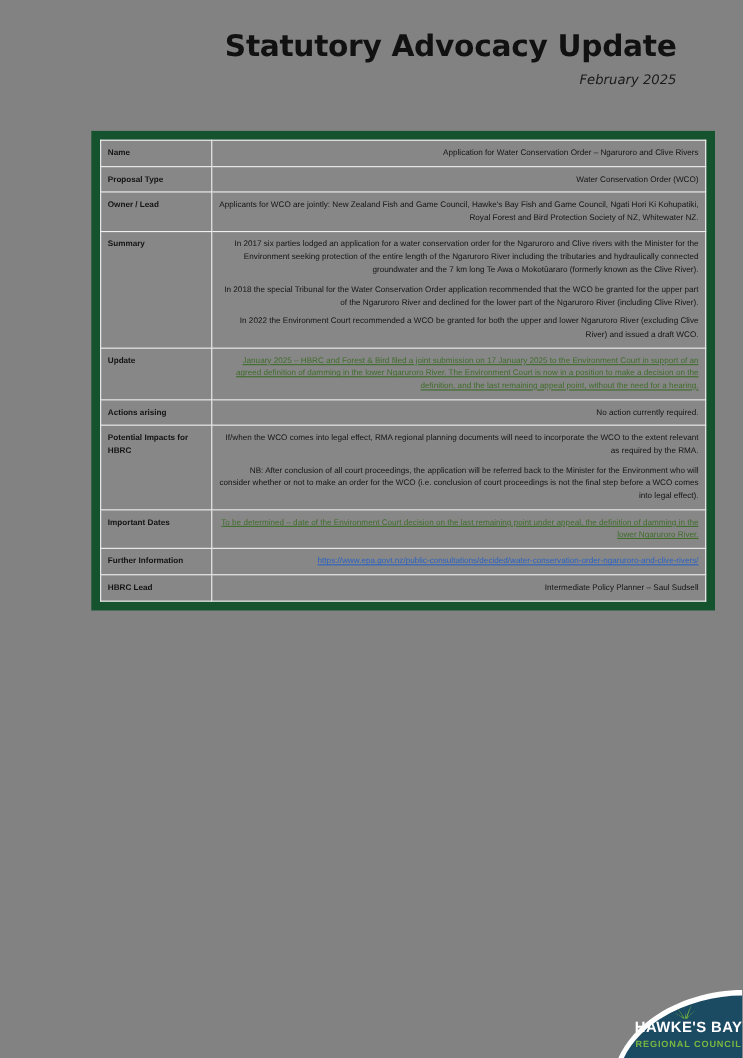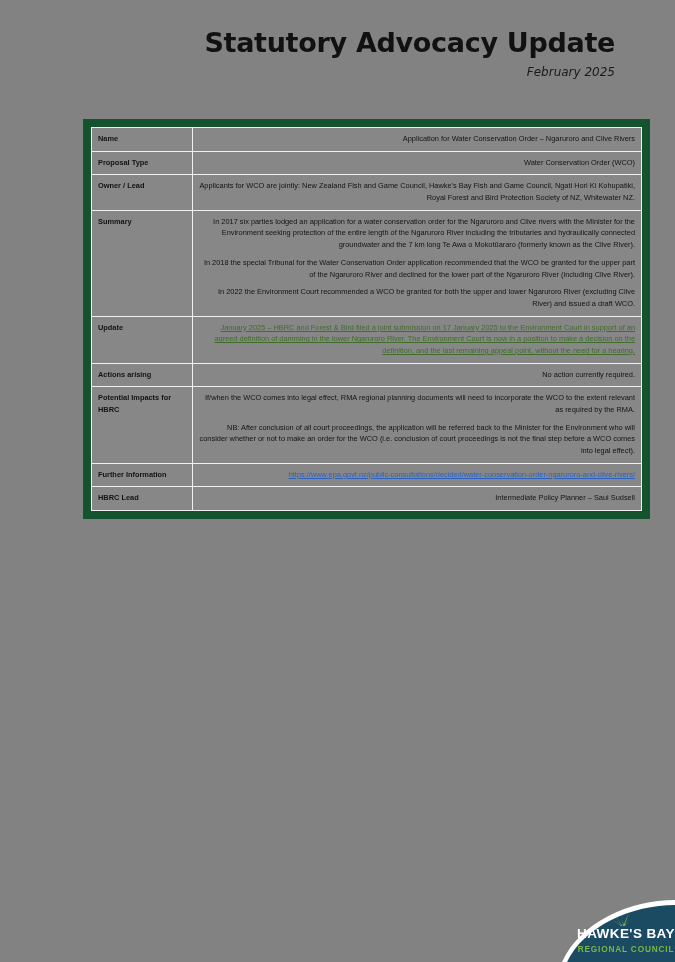--- a/index.html
+++ b/index.html
@@ -161,20 +161,26 @@
             <td class="label">Actions arising</td>
             <td class="value">
               <p>No action currently required.</p>
             </td>
           </tr>
           <tr>
             <td class="label">Potential Impacts for HBRC</td>
             <td class="value">
               <p>If/when the WCO comes into legal effect, RMA regional planning documents will need to incorporate the WCO to the extent relevant as required by the RMA.</p>
               <p>NB: After conclusion of all court proceedings, the application will be referred back to the Minister for the Environment who will consider whether or not to make an order for the WCO (i.e. conclusion of court proceedings is not the final step before a WCO comes into legal effect).</p>
+            </td>
+          </tr>
+          <tr>
+            <td class="label">Important Dates</td>
+            <td class="value">
+              <p class="hl-green">To be determined – date of the Environment Court decision on the last remaining point under appeal, the definition of damming in the lower Ngaruroro River.</p>
             </td>
           </tr>
           <tr>
             <td class="label">Further Information</td>
             <td class="value">
               <p class="link-blue">https://www.epa.govt.nz/public-consultations/decided/water-conservation-order-ngaruroro-and-clive-rivers/</p>
             </td>
           </tr>
           <tr>
             <td class="label">HBRC Lead</td>

